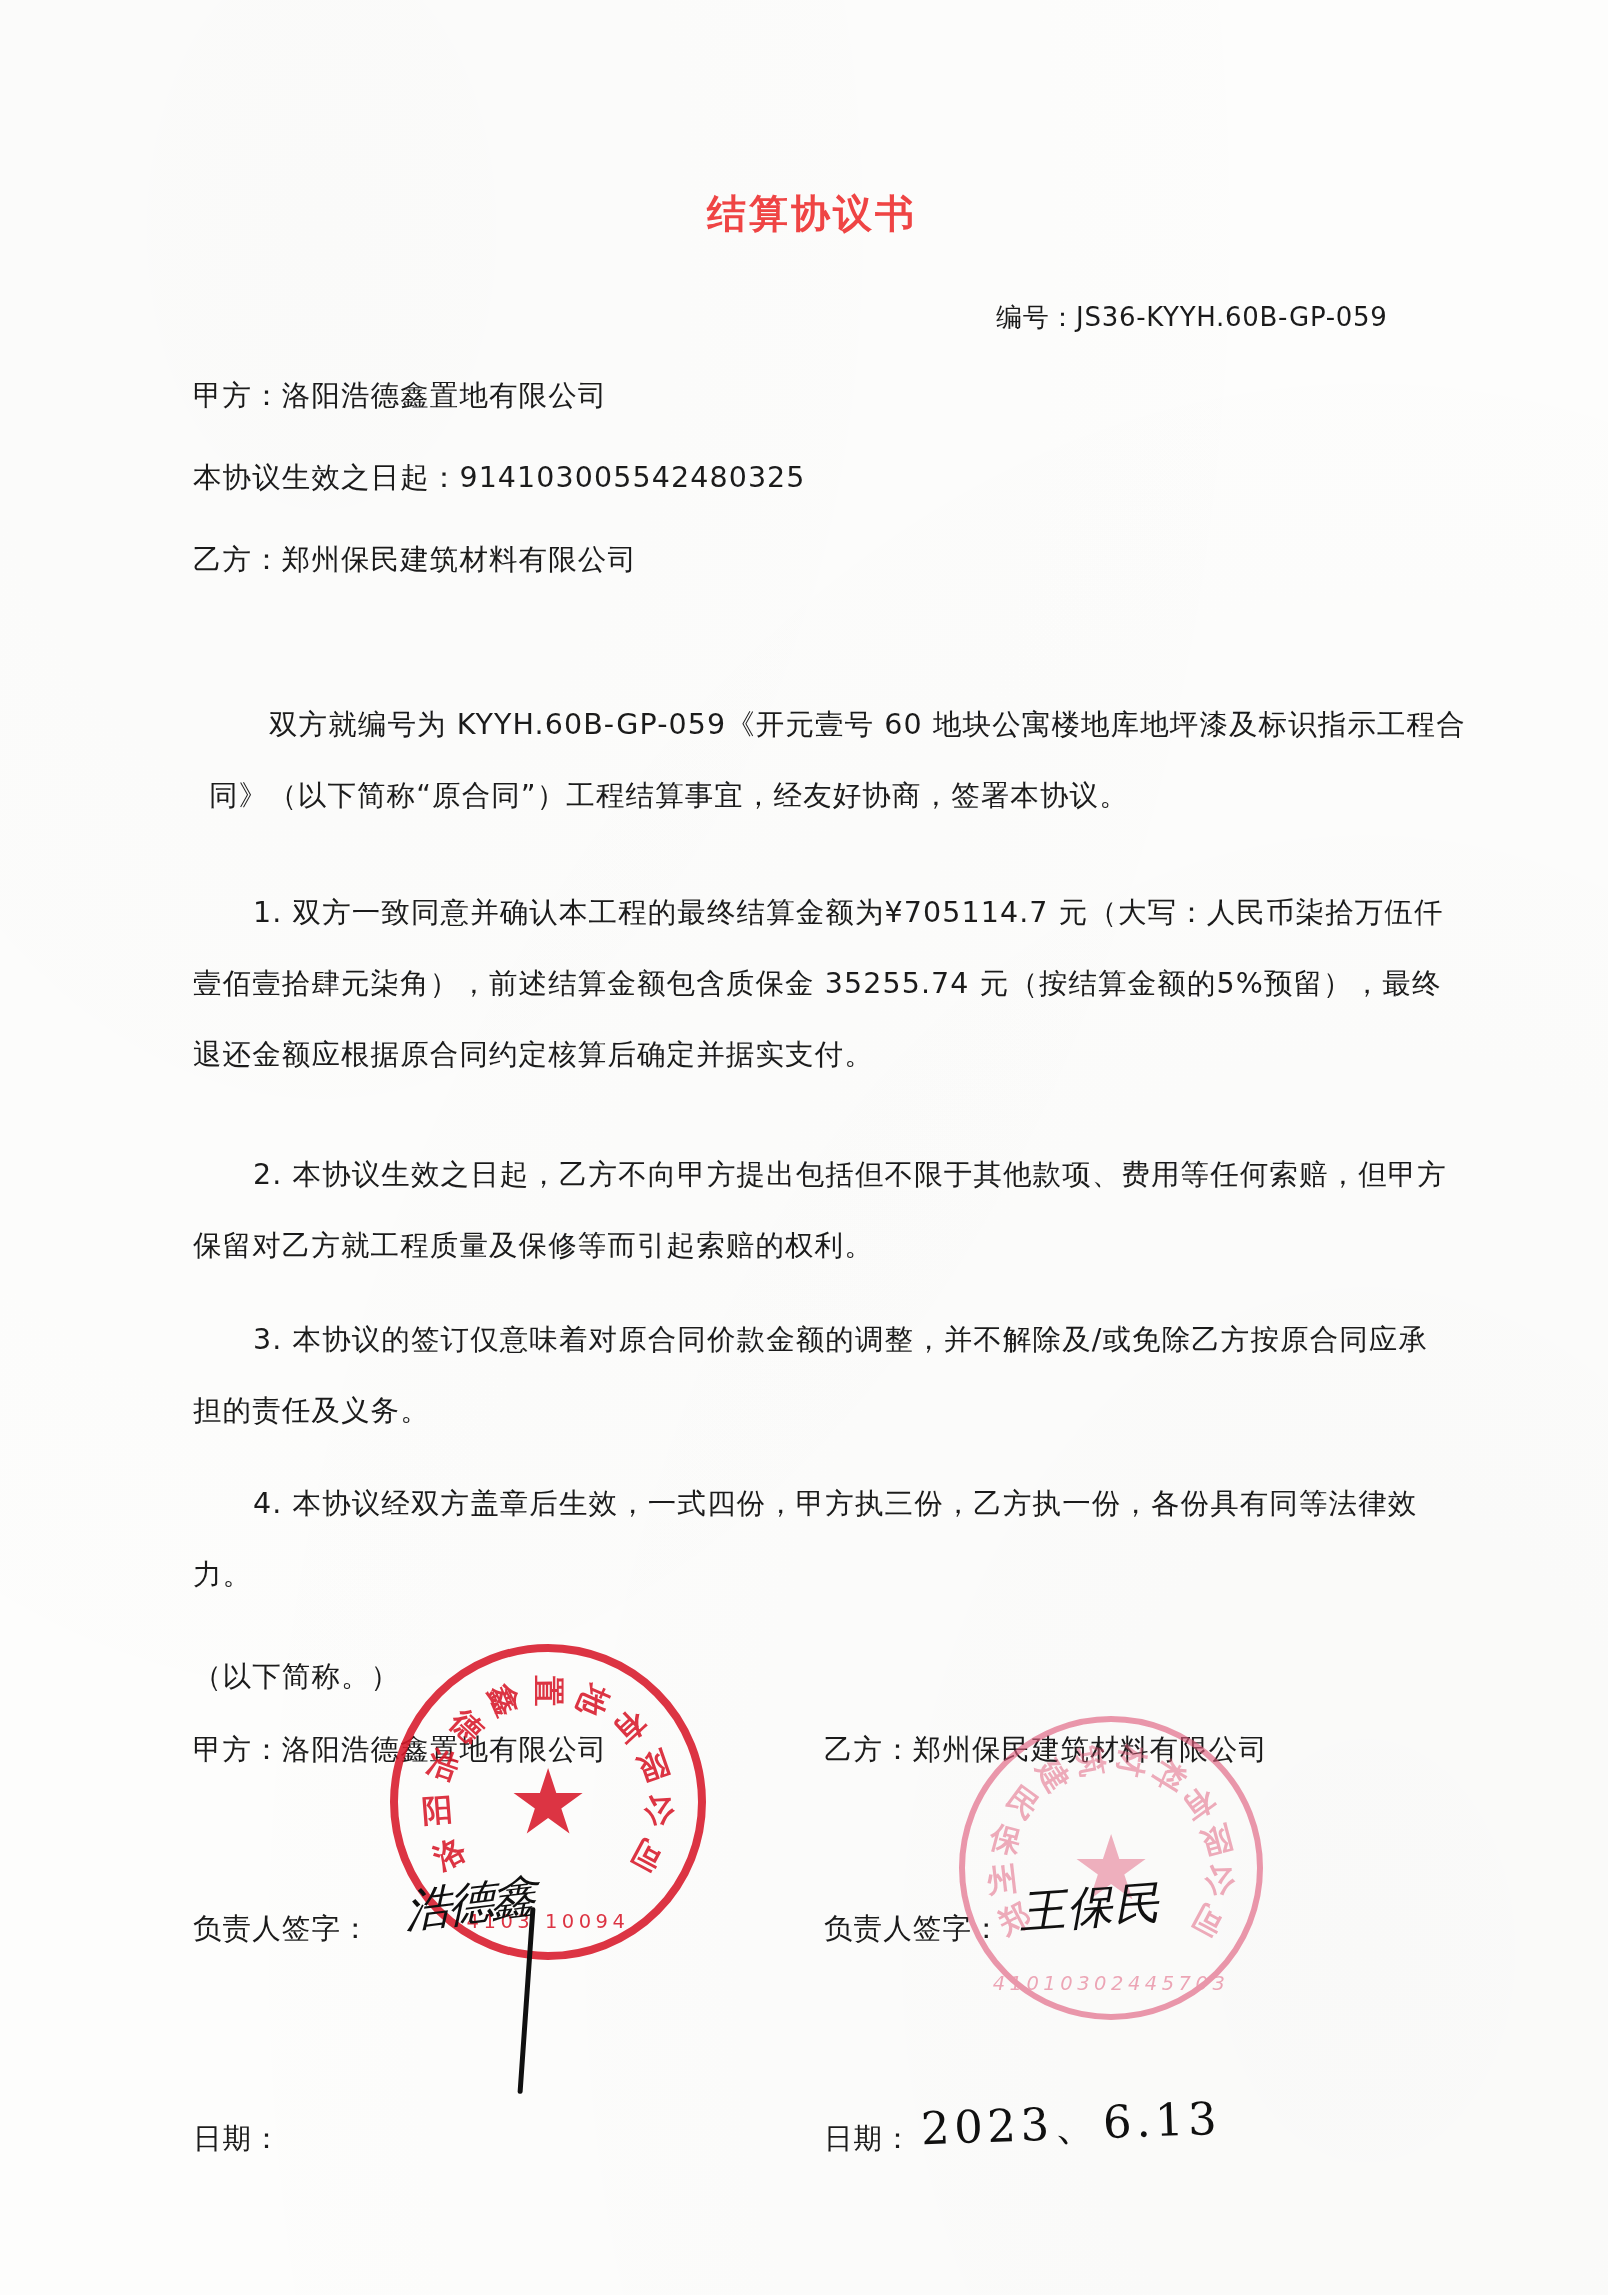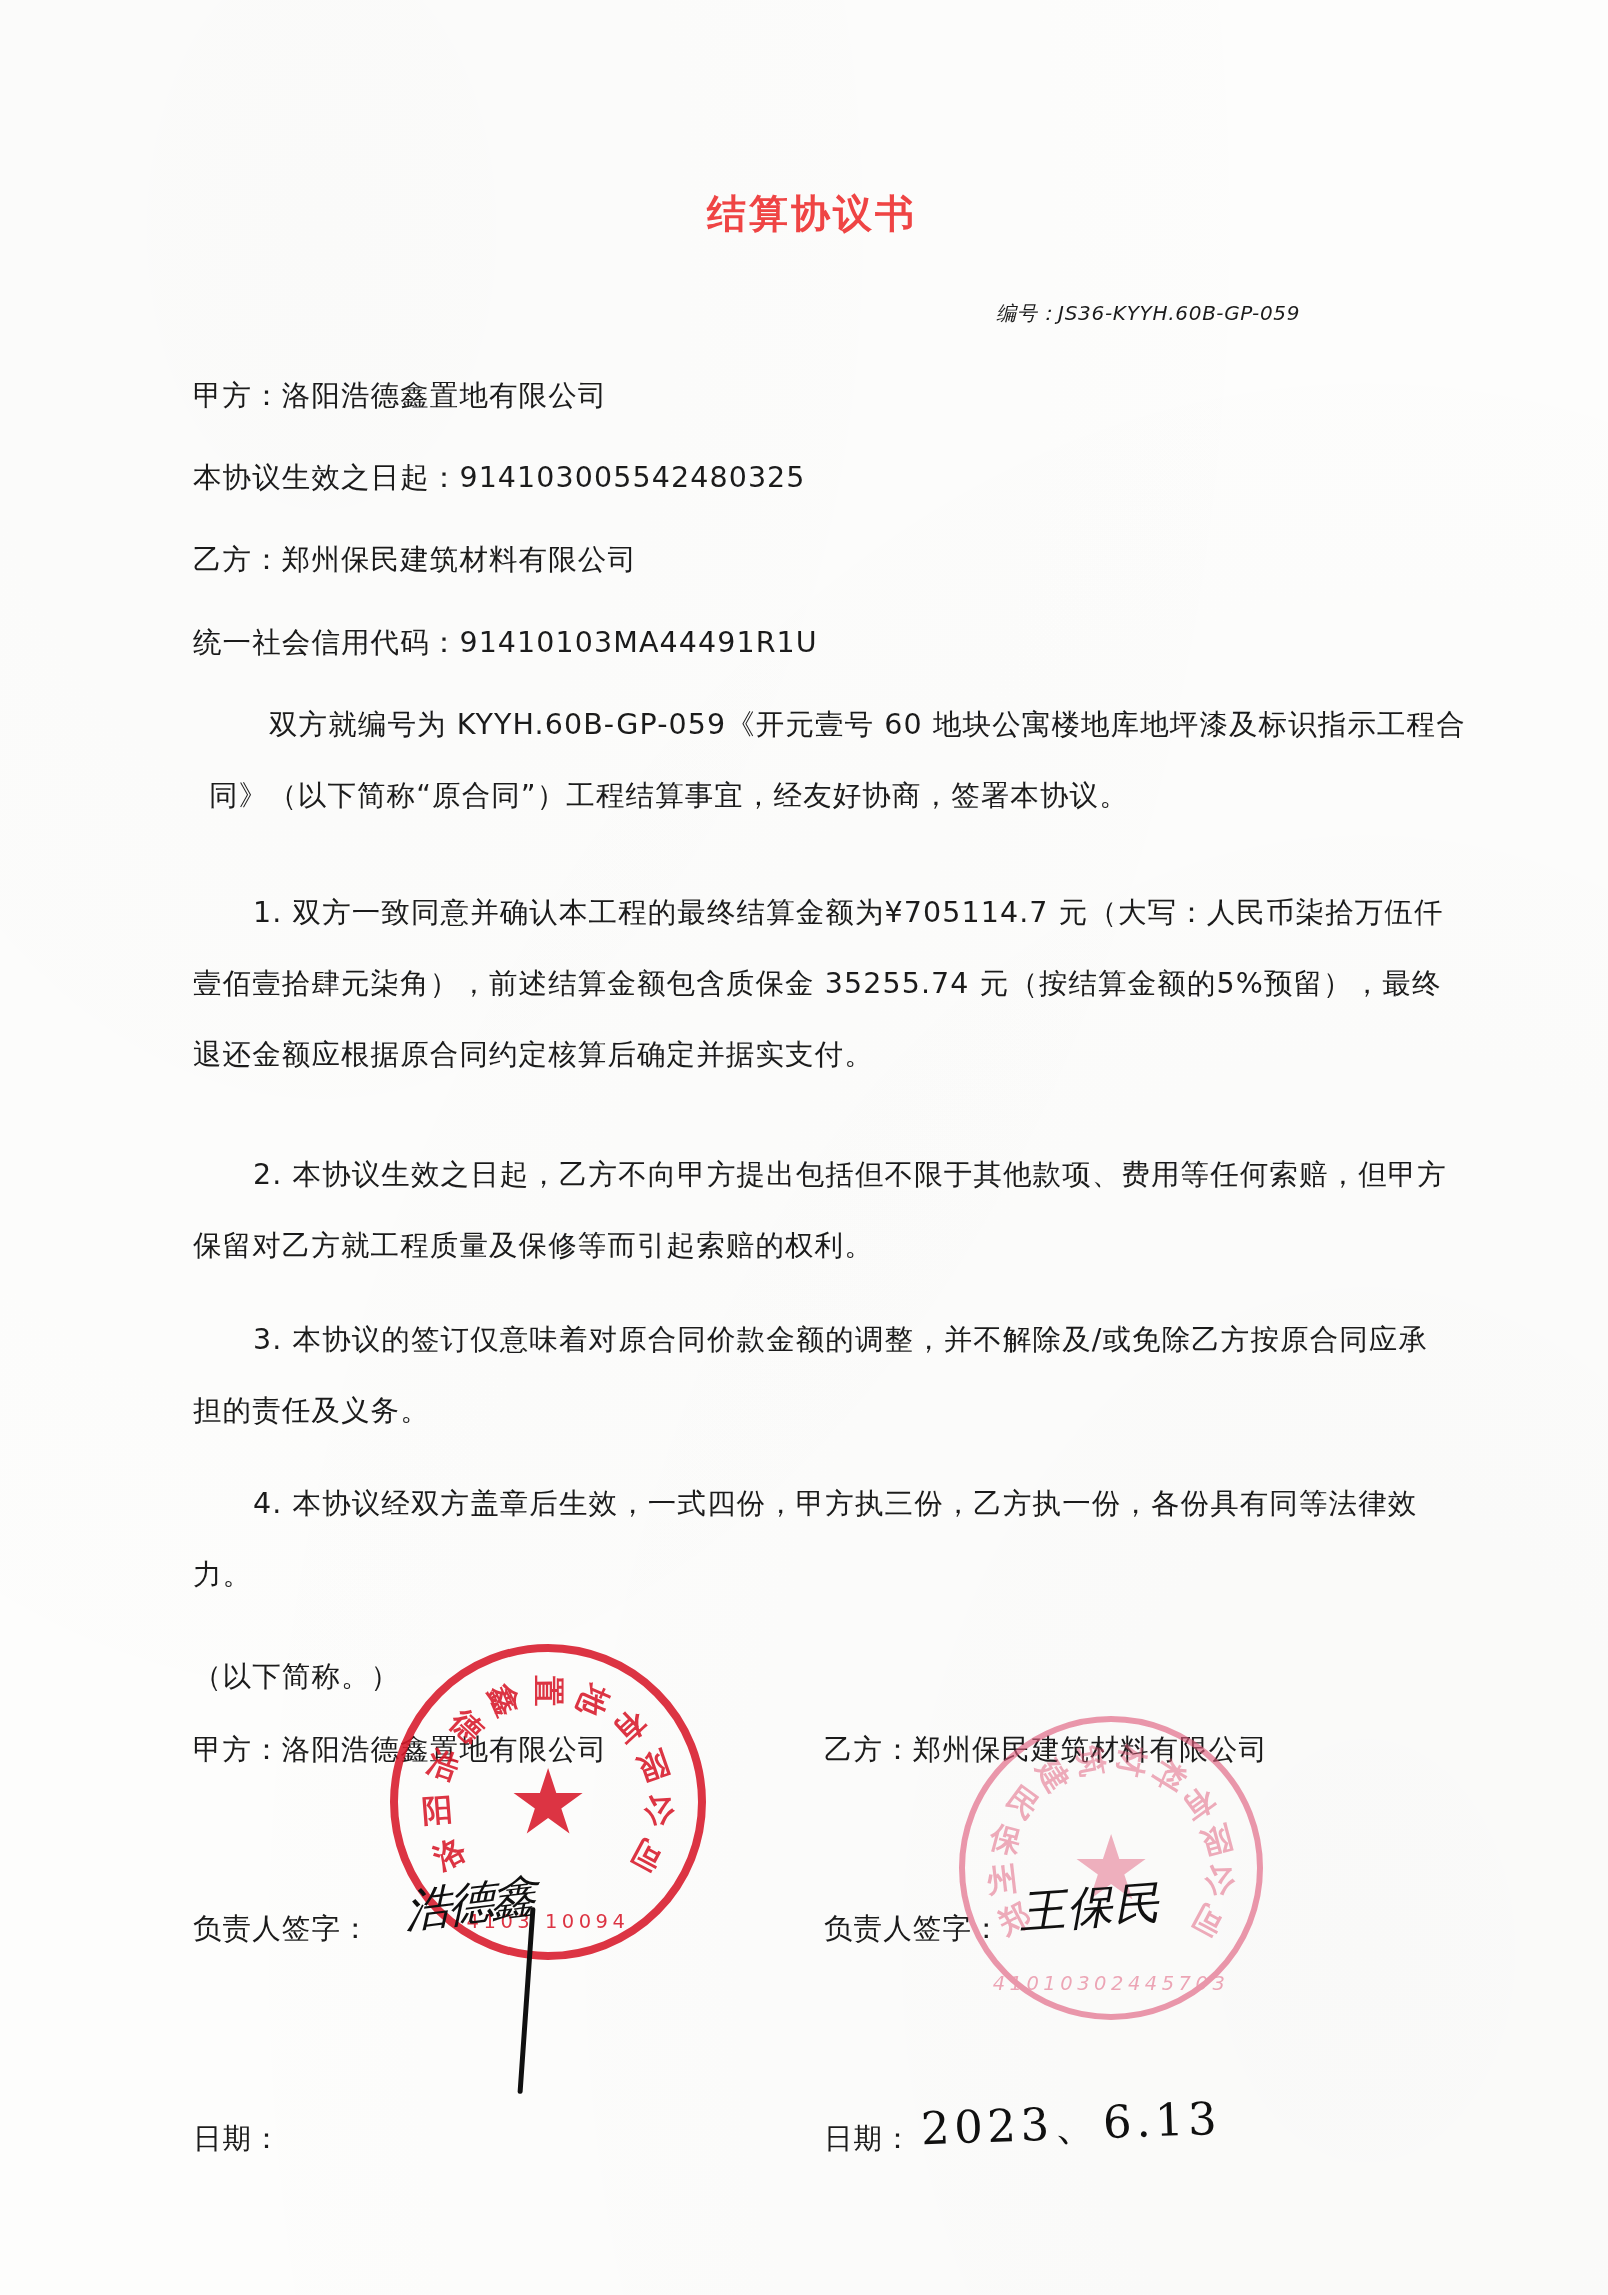--- a/index.html
+++ b/index.html
@@ -42,25 +42,24 @@
     font-size: 39px;
     font-weight: bold;
     letter-spacing: 3px;
     color: #ef4444;
     font-family: "DejaVu Sans", "Liberation Sans", sans-serif;
   }
   .serial {
     position: absolute;
     top: 300px;
     left: 996px;
-    font-size: 20px;
+    font-size: 26px;
     color: #1b1b1b;
     letter-spacing: 0.7px;
     white-space: nowrap;
-    font-style: italic;
   }
   .para {
     position: absolute;
     font-size: 28.5px;
     line-height: 71px;
     color: #1b1b1b;
     letter-spacing: 1.1px;
   }
   .block-left {
     left: 193px;
@@ -213,21 +212,20 @@
     <div class="serial">
       <span>编号：</span><span>JS36-KYYH.60B-GP-059</span>
     </div>
 
     <div class="para block-left p-party-a">甲方：洛阳浩德鑫置地有限公司</div>
 
     <div class="para block-left p-code-a">本协议生效之日起：914103005542480325</div>
 
     <div class="para block-left p-party-b">乙方：郑州保民建筑材料有限公司</div>
 
-    <div class="para block-left p-code-b">统一社会信用代码：91410103MA44491R1U</div>
 
     <div class="para block-left indent p-recital">双方就编号为 KYYH.60B-GP-059《开元壹号 60 地块公寓楼地库地坪漆及标识指示工程合同》（以下简称“原合同”）工程结算事宜，经友好协商，签署本协议。</div>
 
     <div class="para block-left indent p-item1">1. 双方一致同意并确认本工程的最终结算金额为¥705114.7 元（大写：人民币柒拾万伍仟壹佰壹拾肆元柒角），前述结算金额包含质保金 35255.74 元（按结算金额的5%预留），最终退还金额应根据原合同约定核算后确定并据实支付。</div>
 
     <div class="para block-left indent p-item2">2. 本协议生效之日起，乙方不向甲方提出包括但不限于其他款项、费用等任何索赔，但甲方保留对乙方就工程质量及保修等而引起索赔的权利。</div>
 
     <div class="para block-left indent p-item3">3. 本协议的签订仅意味着对原合同价款金额的调整，并不解除及/或免除乙方按原合同应承担的责任及义务。</div>
 
     <div class="para block-left indent p-item4">4. 本协议经双方盖章后生效，一式四份，甲方执三份，乙方执一份，各份具有同等法律效力。</div>

